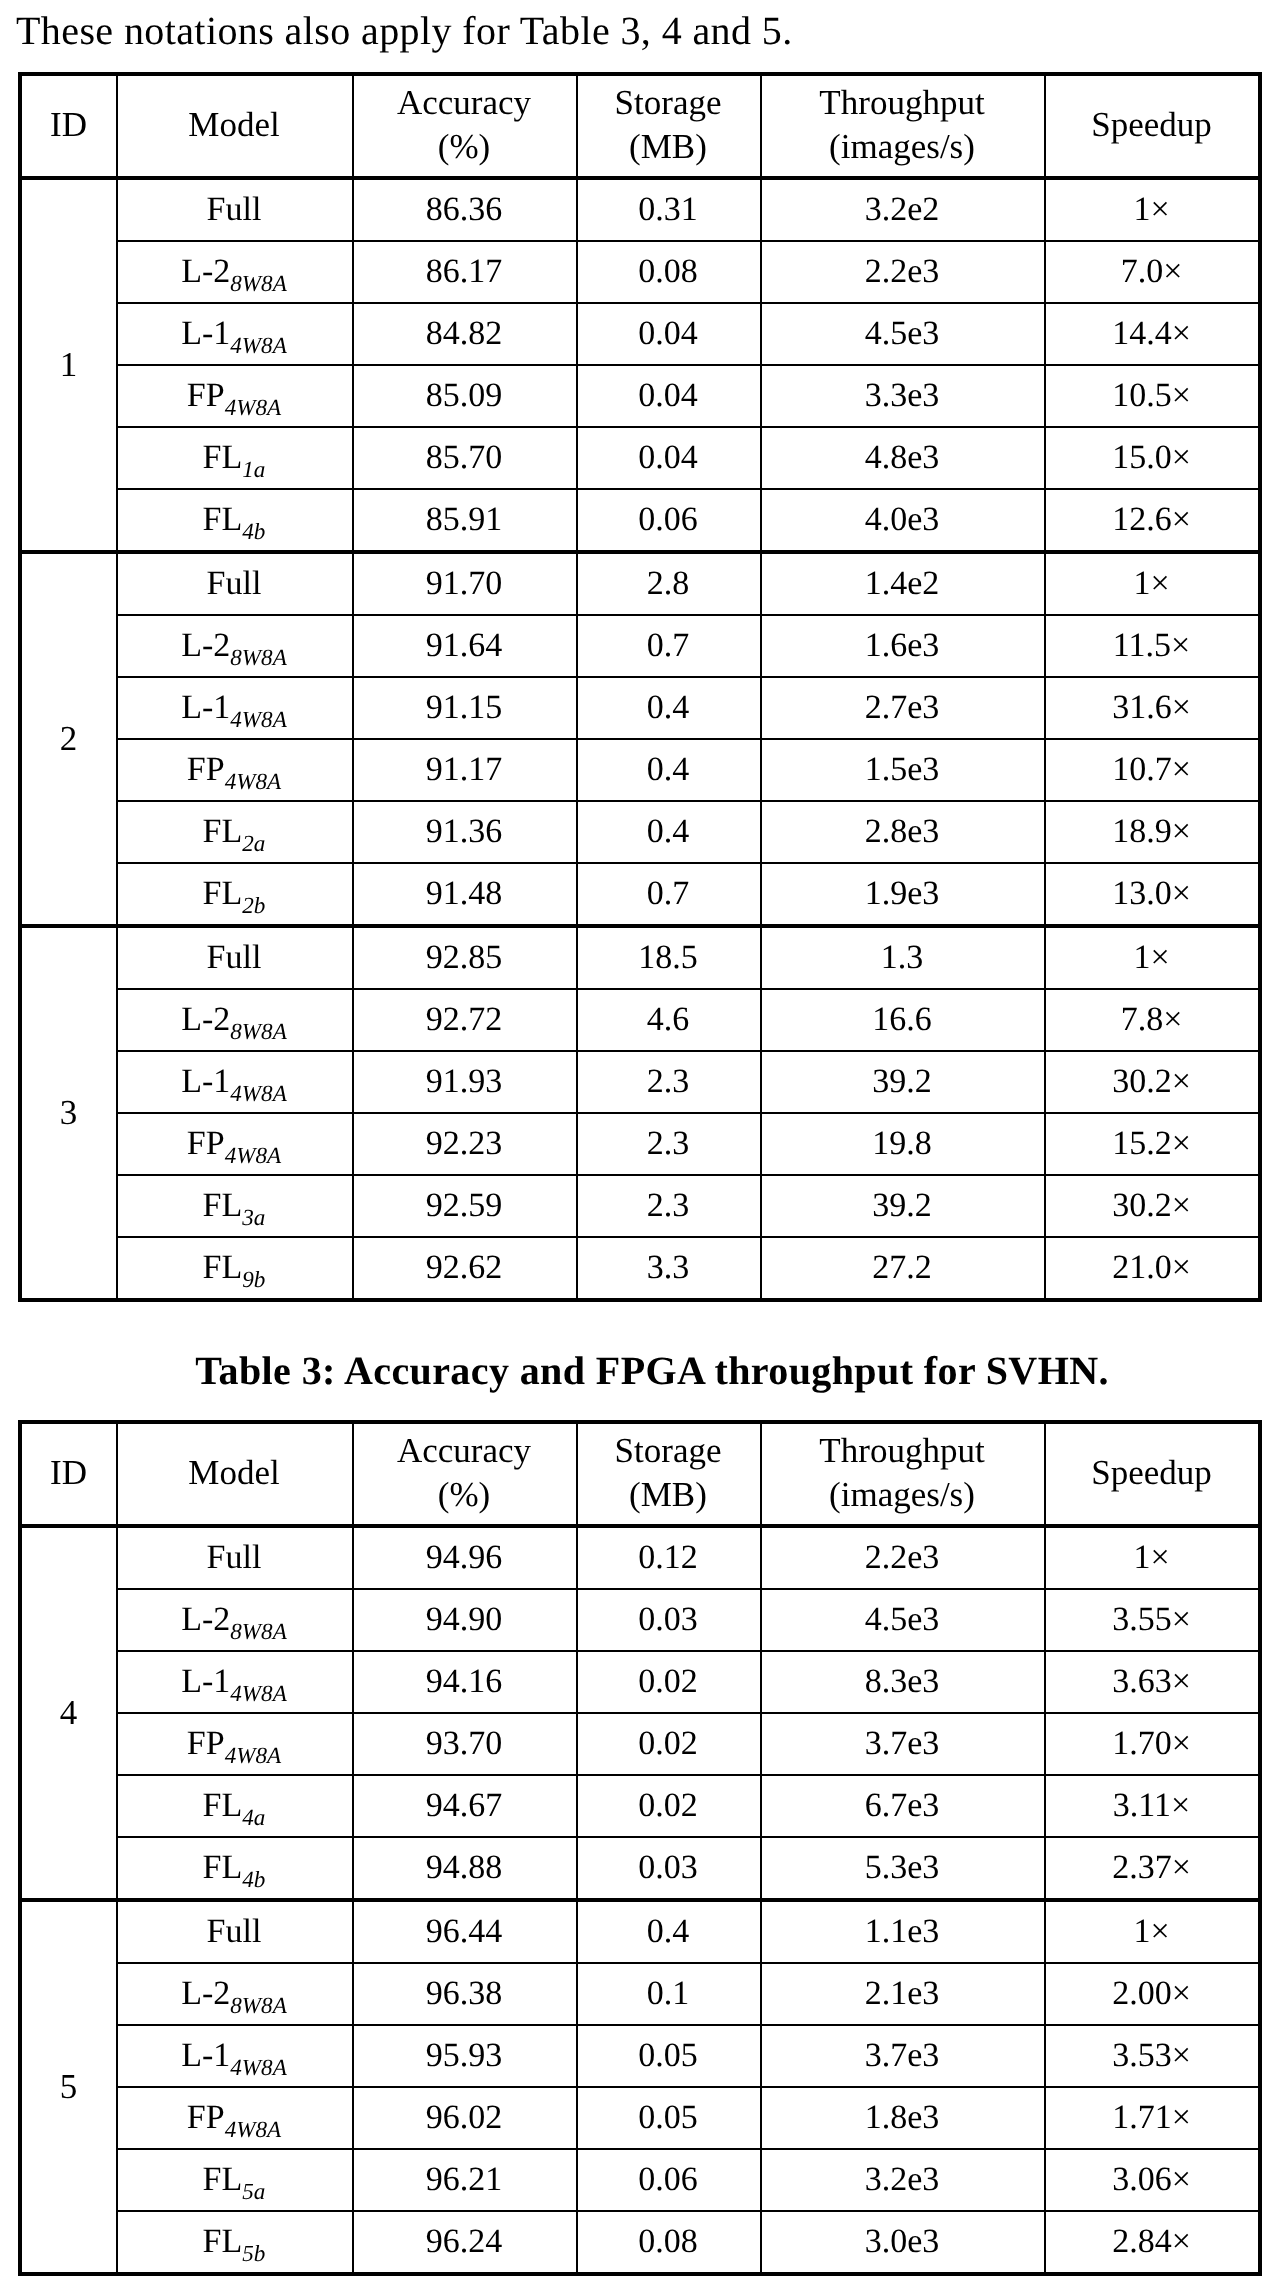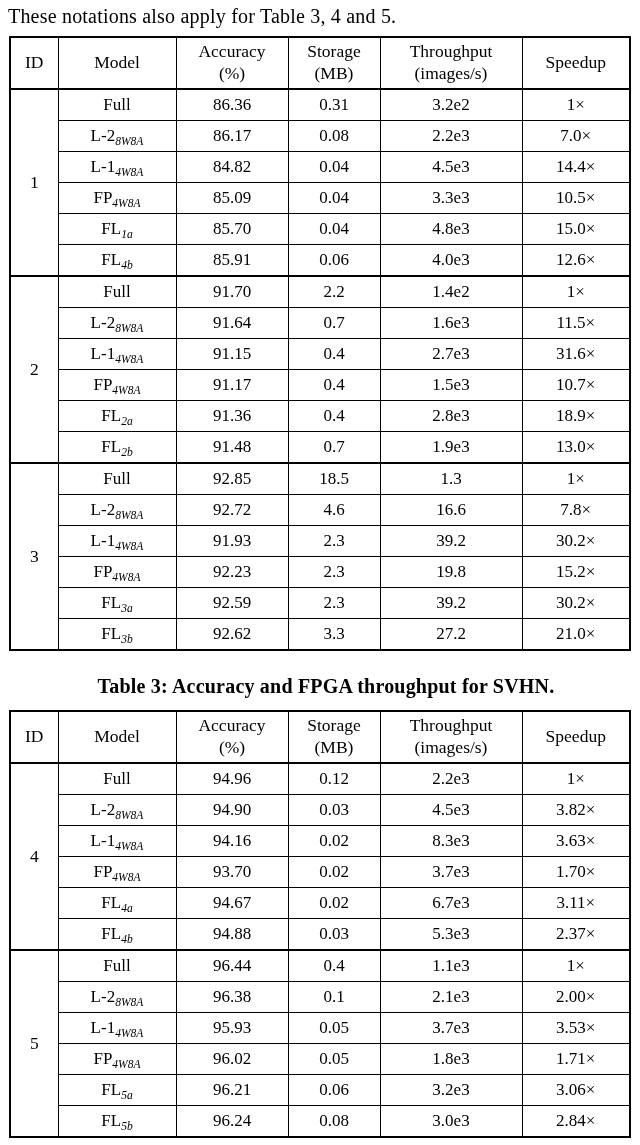--- a/index.html
+++ b/index.html
@@ -133,21 +133,21 @@
           <td class="model-cell bold">FL<sub>4b</sub></td>
           <td class="bold">85.91</td>
           <td class="bold">0.06</td>
           <td class="bold">4.0e3</td>
           <td class="bold">12.6×</td>
         </tr>
         <tr class="group-start">
           <td rowspan="6" class="id-cell">2</td>
           <td class="model-cell">Full</td>
           <td>91.70</td>
-          <td>2.2</td>
+          <td>2.8</td>
           <td>1.4e2</td>
           <td>1×</td>
         </tr>
         <tr>
           <td class="model-cell">L-2<sub>8W8A</sub></td>
           <td>91.64</td>
           <td>0.7</td>
           <td>1.6e3</td>
           <td>11.5×</td>
         </tr>
@@ -209,21 +209,21 @@
           <td>15.2×</td>
         </tr>
         <tr>
           <td class="model-cell bold">FL<sub>3a</sub></td>
           <td class="bold">92.59</td>
           <td class="bold">2.3</td>
           <td class="bold">39.2</td>
           <td class="bold">30.2×</td>
         </tr>
         <tr>
-          <td class="model-cell bold">FL<sub>3b</sub></td>
+          <td class="model-cell bold">FL<sub>9b</sub></td>
           <td class="bold">92.62</td>
           <td class="bold">3.3</td>
           <td class="bold">27.2</td>
           <td class="bold">21.0×</td>
         </tr>
       </tbody>
   </table>
 
   <div class="caption">Table 3: Accuracy and FPGA throughput for SVHN.</div>
 
@@ -253,21 +253,21 @@
           <td>94.96</td>
           <td>0.12</td>
           <td>2.2e3</td>
           <td>1×</td>
         </tr>
         <tr>
           <td class="model-cell">L-2<sub>8W8A</sub></td>
           <td>94.90</td>
           <td>0.03</td>
           <td>4.5e3</td>
-          <td>3.82×</td>
+          <td>3.55×</td>
         </tr>
         <tr>
           <td class="model-cell">L-1<sub>4W8A</sub></td>
           <td>94.16</td>
           <td>0.02</td>
           <td>8.3e3</td>
           <td>3.63×</td>
         </tr>
         <tr>
           <td class="model-cell">FP<sub>4W8A</sub></td>

